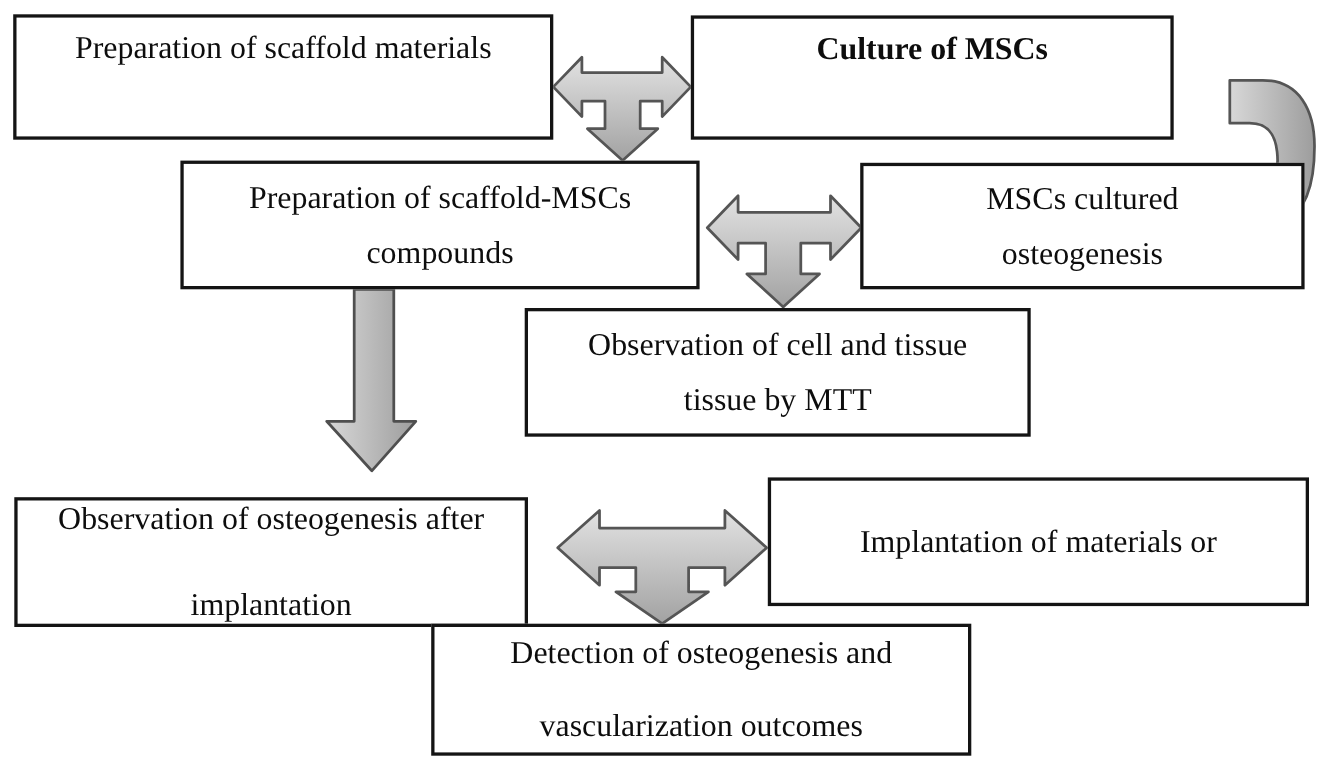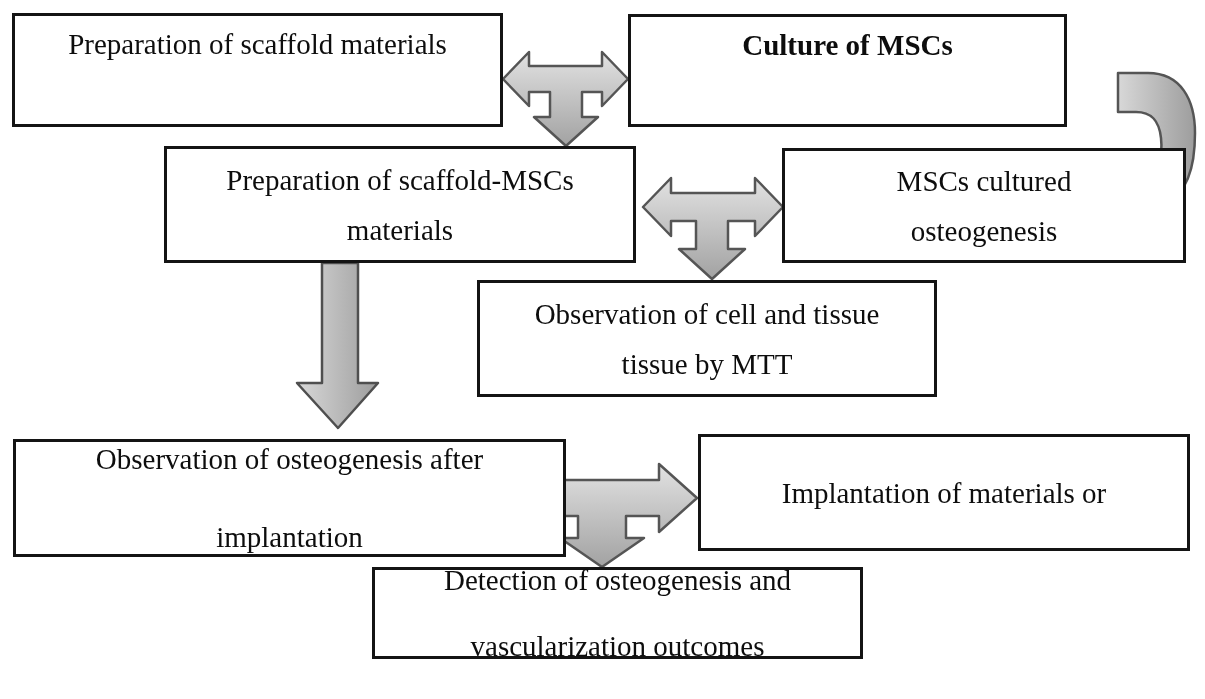--- a/index.html
+++ b/index.html
@@ -32,23 +32,23 @@
     justify-content: center;
     align-items: center;
   }
   .box .line { display: block; white-space: nowrap; }
   .box.single { justify-content: flex-start; padding-top: 3px; }
   .box-a { left: 12px;  top: 13px;  width: 491px; height: 114px; }
   .box-b { left: 628px; top: 14px;  width: 439px; height: 113px; font-weight: bold; }
   .box-c { left: 152px; top: 146px; width: 472px; height: 117px; margin-left: 12px; }
   .box-d { left: 782px; top: 148px; width: 404px; height: 115px; }
   .box-e { left: 477px; top: 280px; width: 460px; height: 117px; }
-  .box-f { left: 13px;  top: 439px; width: 553px; height: 118px; gap: 28px; }
+  .box-f { left: 13px;  top: 452px; width: 467px; height: 118px; gap: 28px; }
   .box-g { left: 698px; top: 434px; width: 492px; height: 117px; }
-  .box-h { left: 372px; top: 567px; width: 491px; height: 92px; gap: 16px; }
+  .box-h { left: 392px; top: 567px; width: 491px; height: 120px; gap: 16px; }
 </style>
 </head>
 <body>
 
 <div class="scene">
 
   <svg class="arrow-layer" viewBox="0 0 1205 699" xmlns="http://www.w3.org/2000/svg">
     <defs>
       <linearGradient id="gradV" x1="0" y1="0" x2="0" y2="1">
         <stop offset="0" stop-color="#e2e2e2"></stop>
@@ -79,21 +79,21 @@
   <div class="box box-a single">
     <span class="line">Preparation of scaffold materials</span>
   </div>
 
   <div class="box box-b single">
     <span class="line">Culture of MSCs</span>
   </div>
 
   <div class="box box-c">
     <span class="line">Preparation of scaffold-MSCs</span>
-    <span class="line">materials</span>
+    <span class="line">compounds</span>
   </div>
 
   <div class="box box-d">
     <span class="line">MSCs cultured</span>
     <span class="line">osteogenesis</span>
   </div>
 
   <div class="box box-e">
     <span class="line">Observation of cell and tissue</span>
     <span class="line">tissue by MTT</span>

